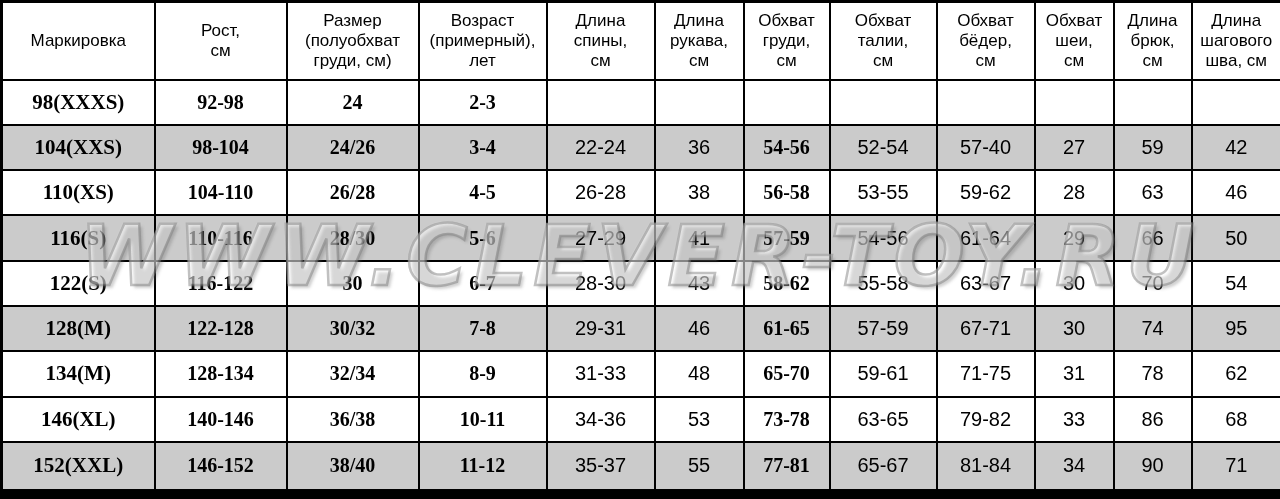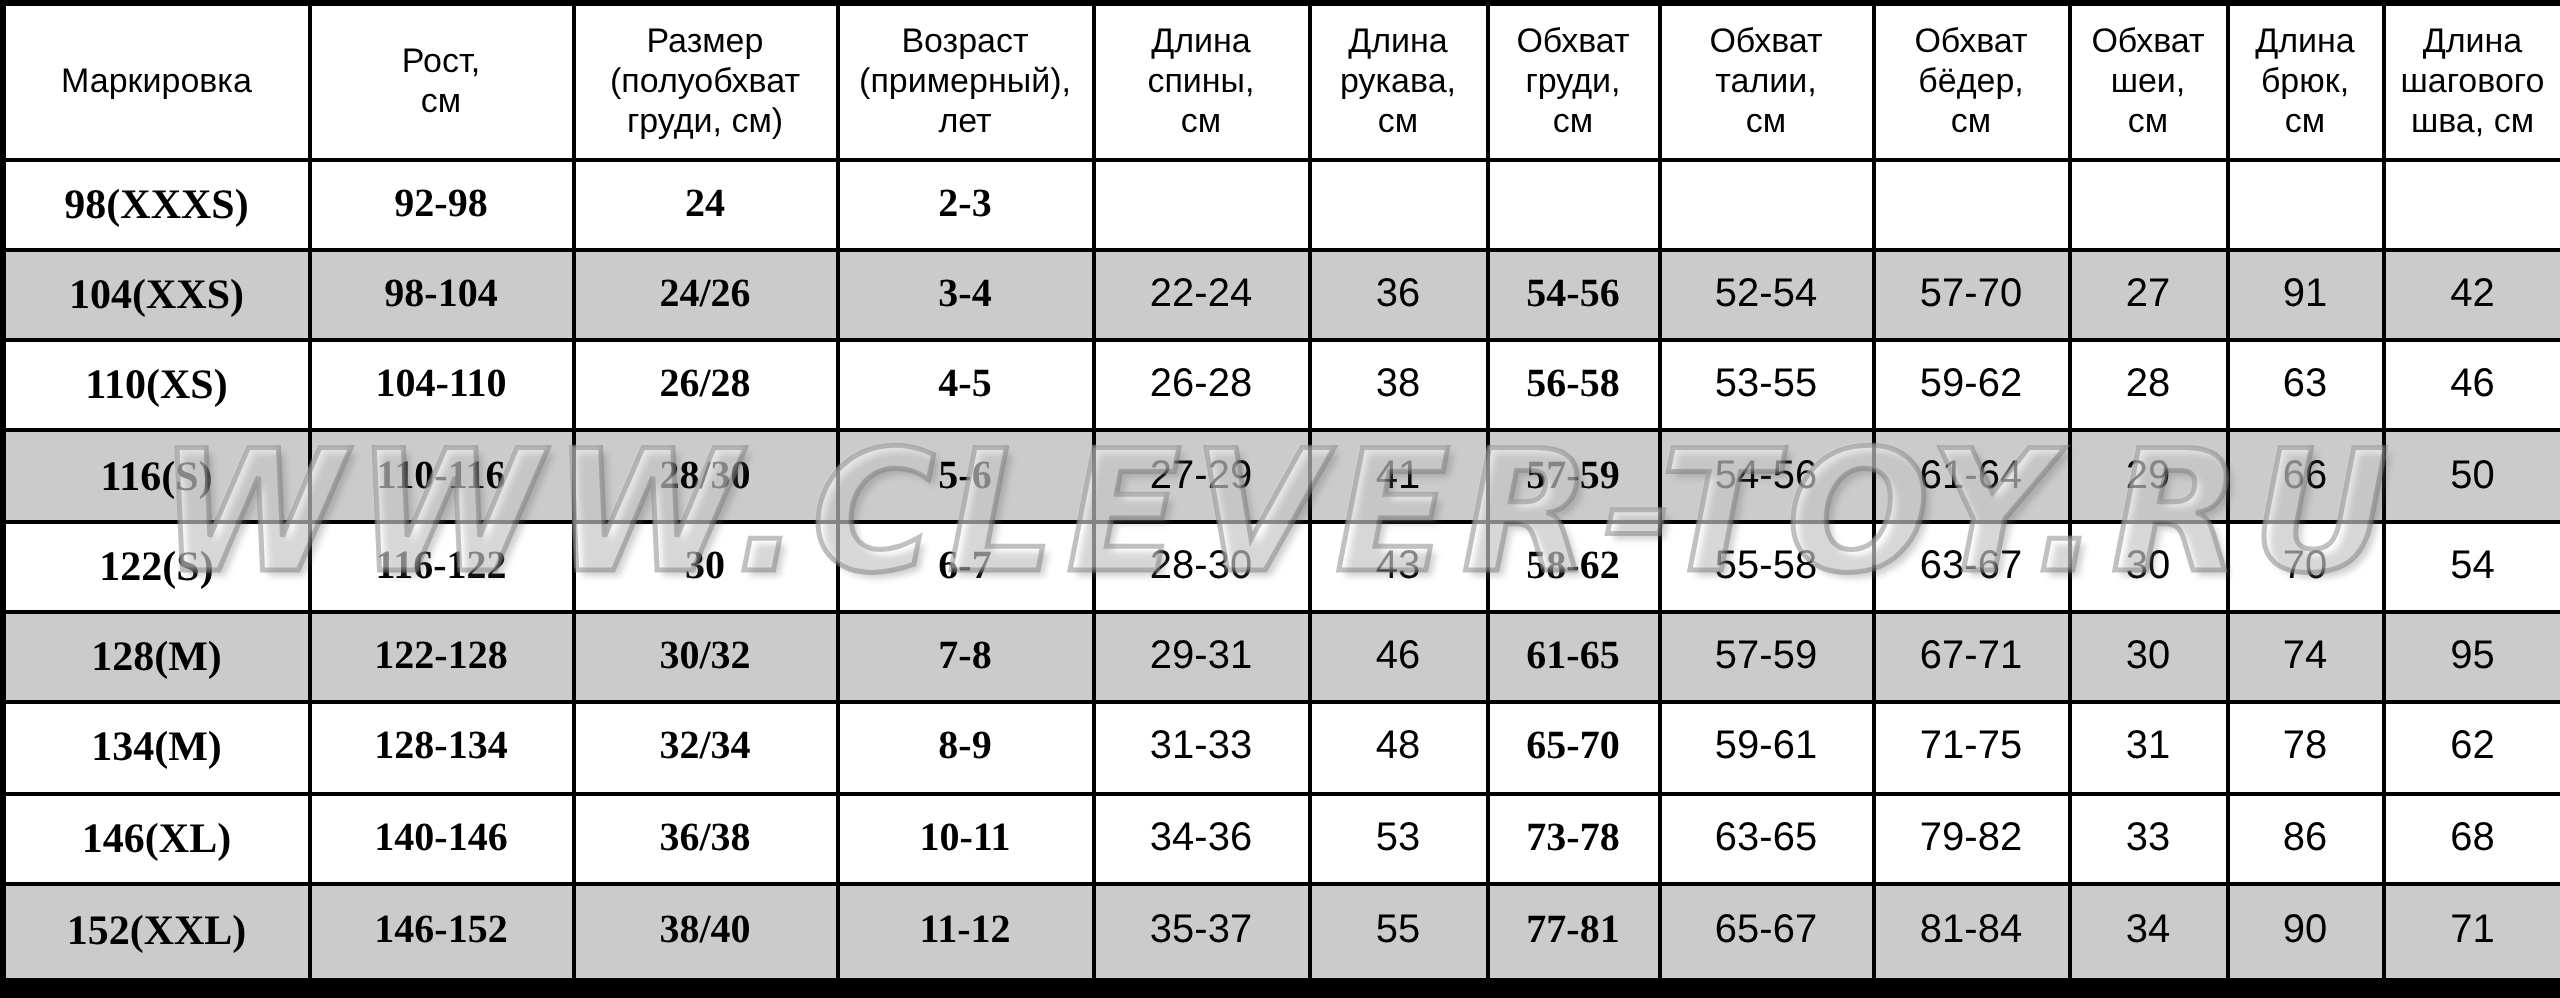--- a/index.html
+++ b/index.html
@@ -150,23 +150,23 @@
         </tr>
         <tr class="alt">
           <td class="b">104(XXS)</td>
           <td class="b">98-104</td>
           <td class="b">24/26</td>
           <td class="b">3-4</td>
           <td>22-24</td>
           <td>36</td>
           <td class="b">54-56</td>
           <td>52-54</td>
-          <td>57-70</td>
+          <td>57-40</td>
           <td>27</td>
-          <td>91</td>
+          <td>59</td>
           <td>42</td>
         </tr>
         <tr>
           <td class="b">110(XS)</td>
           <td class="b">104-110</td>
           <td class="b">26/28</td>
           <td class="b">4-5</td>
           <td>26-28</td>
           <td>38</td>
           <td class="b">56-58</td>

